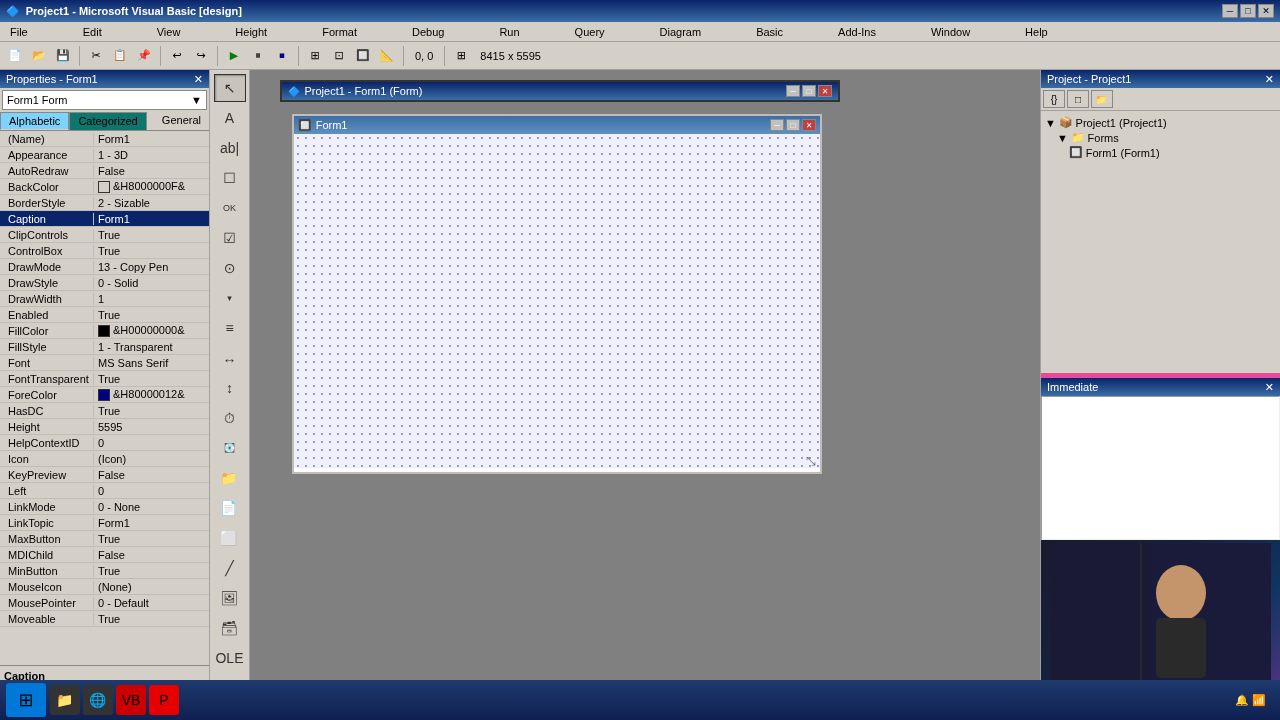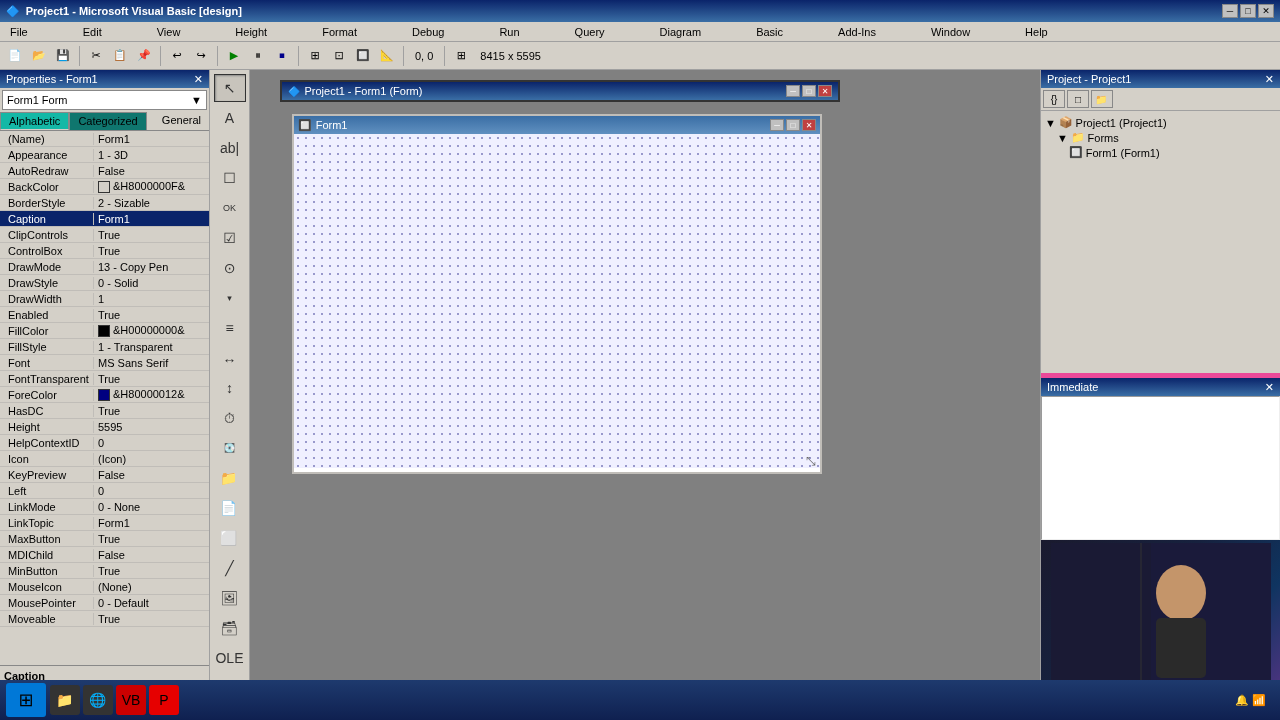--- a/index.html
+++ b/index.html
@@ -93,21 +93,21 @@
       border-bottom: 1px solid #888;
     }
     .prop-tab {
       padding: 2px 8px;
       cursor: pointer;
       border: 1px solid #888;
       border-bottom: none;
       background: #0f766e;
       font-size: 11px;
     }
-    .prop-tab.active { background: #14b8a6; border-bottom: 1px solid #d4d0c8; }
+    .prop-tab.active { background: #7dd3fc; border-bottom: 1px solid #d4d0c8; }
     .prop-tab-right { margin-left: auto; padding: 2px 8px; cursor: pointer; font-size: 11px; }
 
     .prop-list {
       flex: 1;
       overflow-y: auto;
       overflow-x: hidden;
     }
     .prop-row {
       display: flex;
       border-bottom: 1px solid #c0bdb8;

